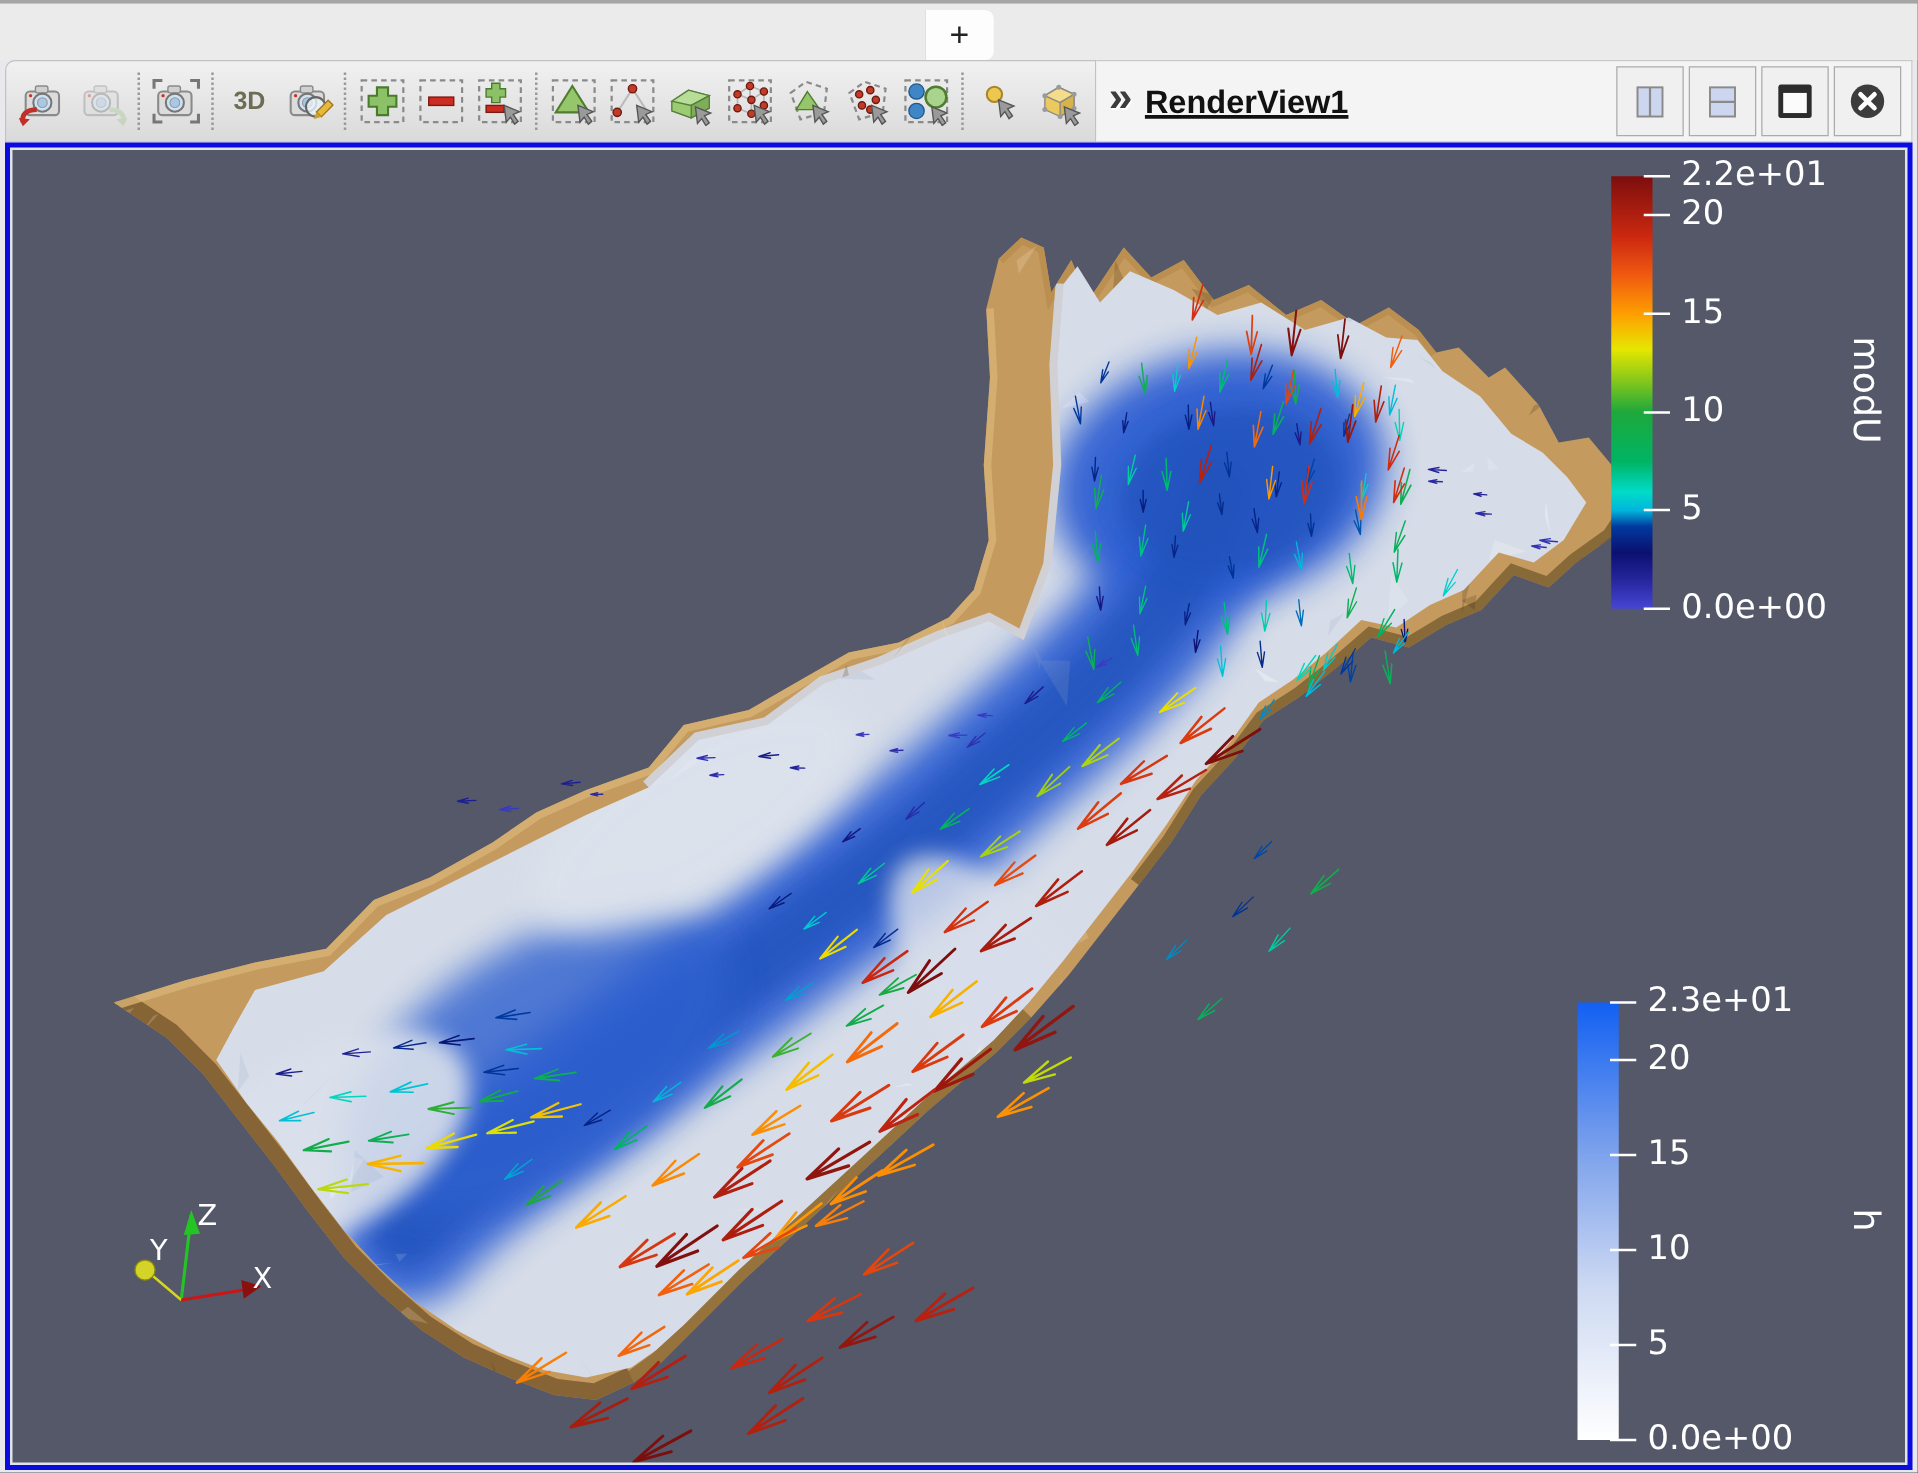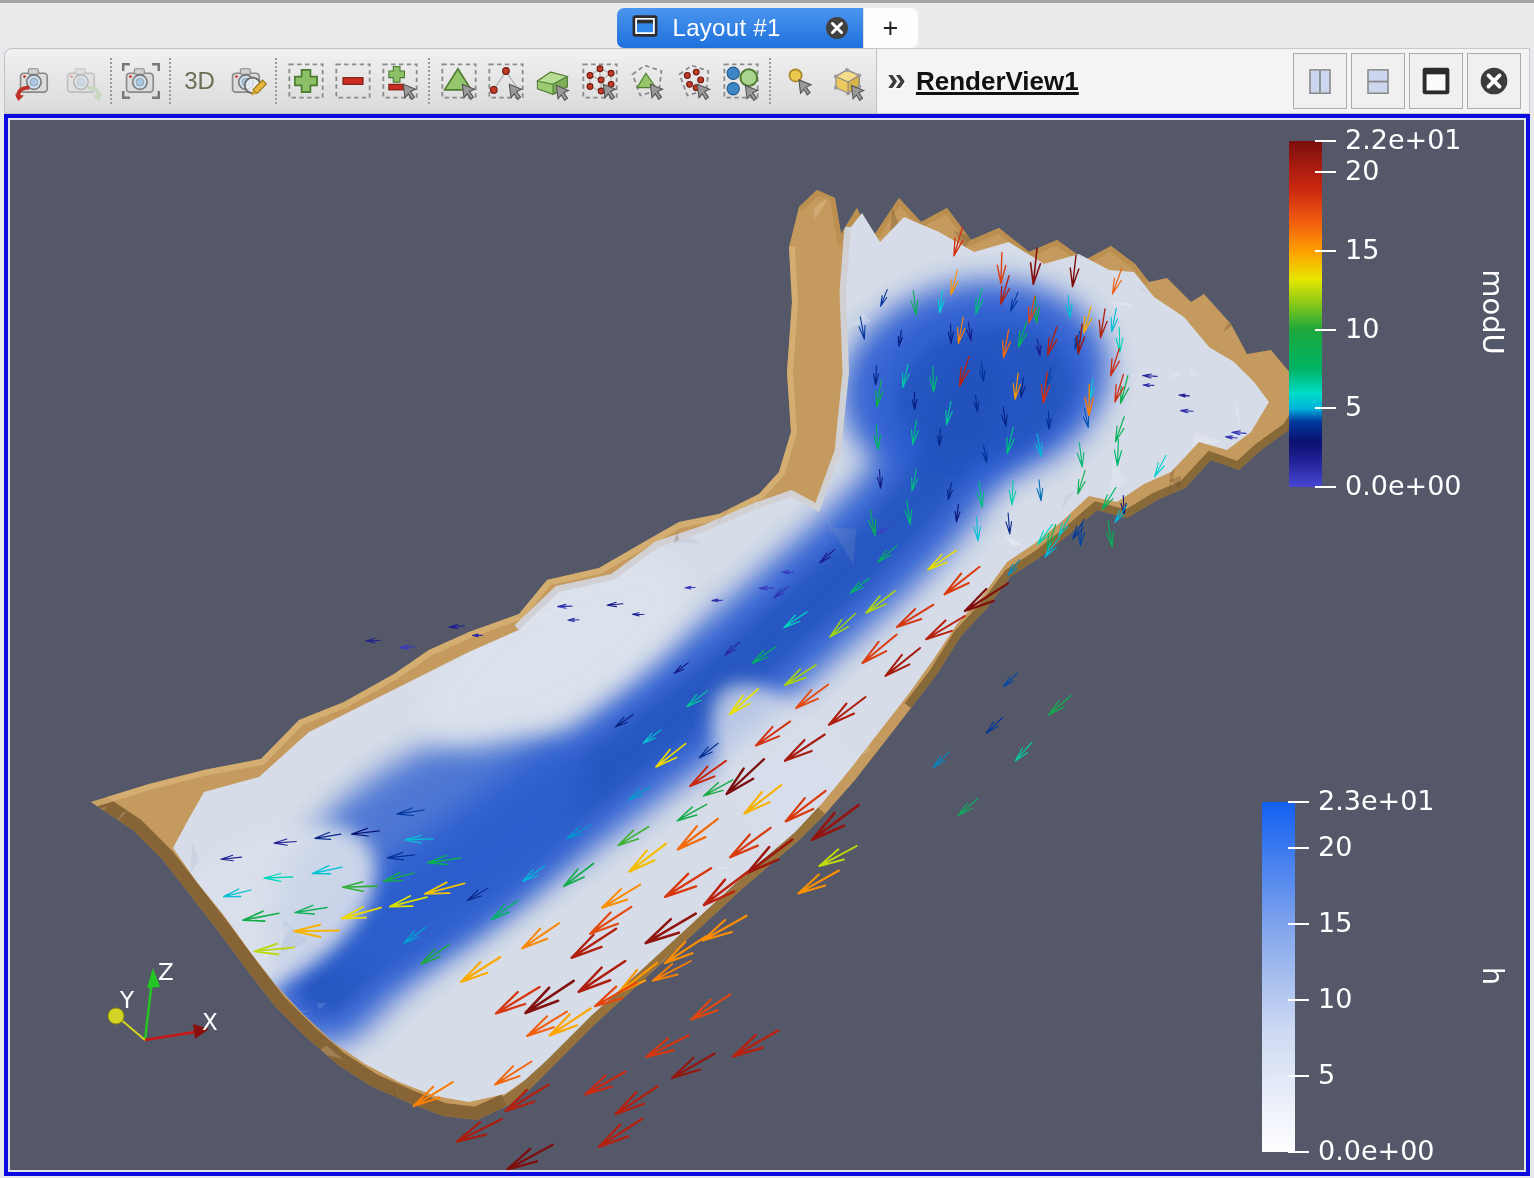--- a/index.html
+++ b/index.html
@@ -12,21 +12,21 @@
   .tab-label{font-size:24px;letter-spacing:.3px;}
   .tab-plus{display:flex;align-items:center;justify-content:center;background:#fdfdfd;border-radius:0 7px 7px 0;width:54px;color:#222;font-size:27px;border-left:1px solid #e0e0e0;}
   .tab-close{width:24px;height:24px;margin-left:auto;cursor:pointer;}
   
   .toolbar{position:absolute;top:48px;left:4px;right:4px;height:66px;display:flex;}
   .tool-left{flex:0 0 auto;display:flex;align-items:center;background:linear-gradient(#f1f1f1,#dadada);border:1px solid #c2c2c2;border-radius:8px 0 0 0;padding:0 6px;}
   .tool-right{flex:1;display:flex;align-items:center;background:#f4f4f4;border:1px solid #c9c9c9;border-left:none;padding:0 8px 0 4px;}
   .tbtn{width:47px;height:52px;display:flex;align-items:center;justify-content:center;border:none;background:transparent;padding:0;cursor:pointer;}
   .tbtn.disabled{opacity:.45;}
   .tsep{width:0;height:46px;border-left:2px dotted #9a9a9a;margin:0 5px;}
-  .t3d{font-size:24px;font-weight:normal;color:#6d6d55;}
+  .t3d{font-size:20px;font-weight:bold;color:#6d6d55;}
   .overflow{font-size:34px;font-weight:bold;color:#3c3c3c;margin:0 10px 6px 6px;cursor:pointer;text-shadow:1px 1px 0 #fff;}
   .view-title{font-size:26px;font-weight:bold;color:#111;text-decoration:underline;text-decoration-thickness:2.5px;}
   .view-btns{margin-left:auto;display:flex;gap:4px;}
   .vbtn{width:54px;height:56px;background:#f0f0f0;border:1px solid #ababab;display:flex;align-items:center;justify-content:center;padding:0;cursor:pointer;}
   
   .viewport{position:absolute;top:114px;left:4px;right:4px;bottom:2px;border:4px solid #0b0bdf;background:#dfe3ea;padding:2px;}
   .scene{position:relative;width:100%;height:100%;background:#545869;overflow:hidden;}
   .scene svg{position:absolute;left:0;top:0;}
   
   .colorbar{position:absolute;width:240px;}
@@ -35,37 +35,20 @@
   .clabel{position:absolute;left:56px;color:#fff;font-size:27px;font-family:"DejaVu Sans",sans-serif;white-space:nowrap;}
   .ctitle{position:absolute;width:220px;text-align:center;color:#fff;font-size:29px;font-family:"DejaVu Sans",sans-serif;transform:rotate(90deg);}
 </style>
 </head>
 <body>
 
 <div class="top-edge"></div>
 
 <div class="tabbar">
   <div class="tabs">
-    <div class="tab-active">
-      <span>
-        <svg width="32" height="32" viewBox="0 0 36 36">
-            <rect x="4" y="6" width="28" height="24" rx="3" fill="#2e2e2e"></rect>
-            <rect x="7" y="9" width="22" height="18" fill="#fff"></rect>
-            <rect x="9" y="11" width="18" height="14" fill="#2e86e8"></rect>
-            <rect x="9" y="11" width="18" height="4" fill="#2e2e2e"></rect>
-          </svg>
-      </span>
-      <span class="tab-label">Layout #1</span>
-      <span class="tab-close">
-        <svg width="24" height="24" viewBox="0 0 24 24">
-            <circle cx="12" cy="12" r="11" fill="#414141"></circle>
-            <path d="M7.5 7.5 L16.5 16.5 M16.5 7.5 L7.5 16.5" stroke="#fff" stroke-width="3" stroke-linecap="round"></path>
-          </svg>
-      </span>
-    </div>
     <div class="tab-plus">
       <span>+</span>
     </div>
   </div>
 </div>
 
 <div class="toolbar">
   <div class="tool-left" id="tool-left">
       <button class="tbtn">
         <svg width="40" height="40" viewBox="0 0 36 36">

